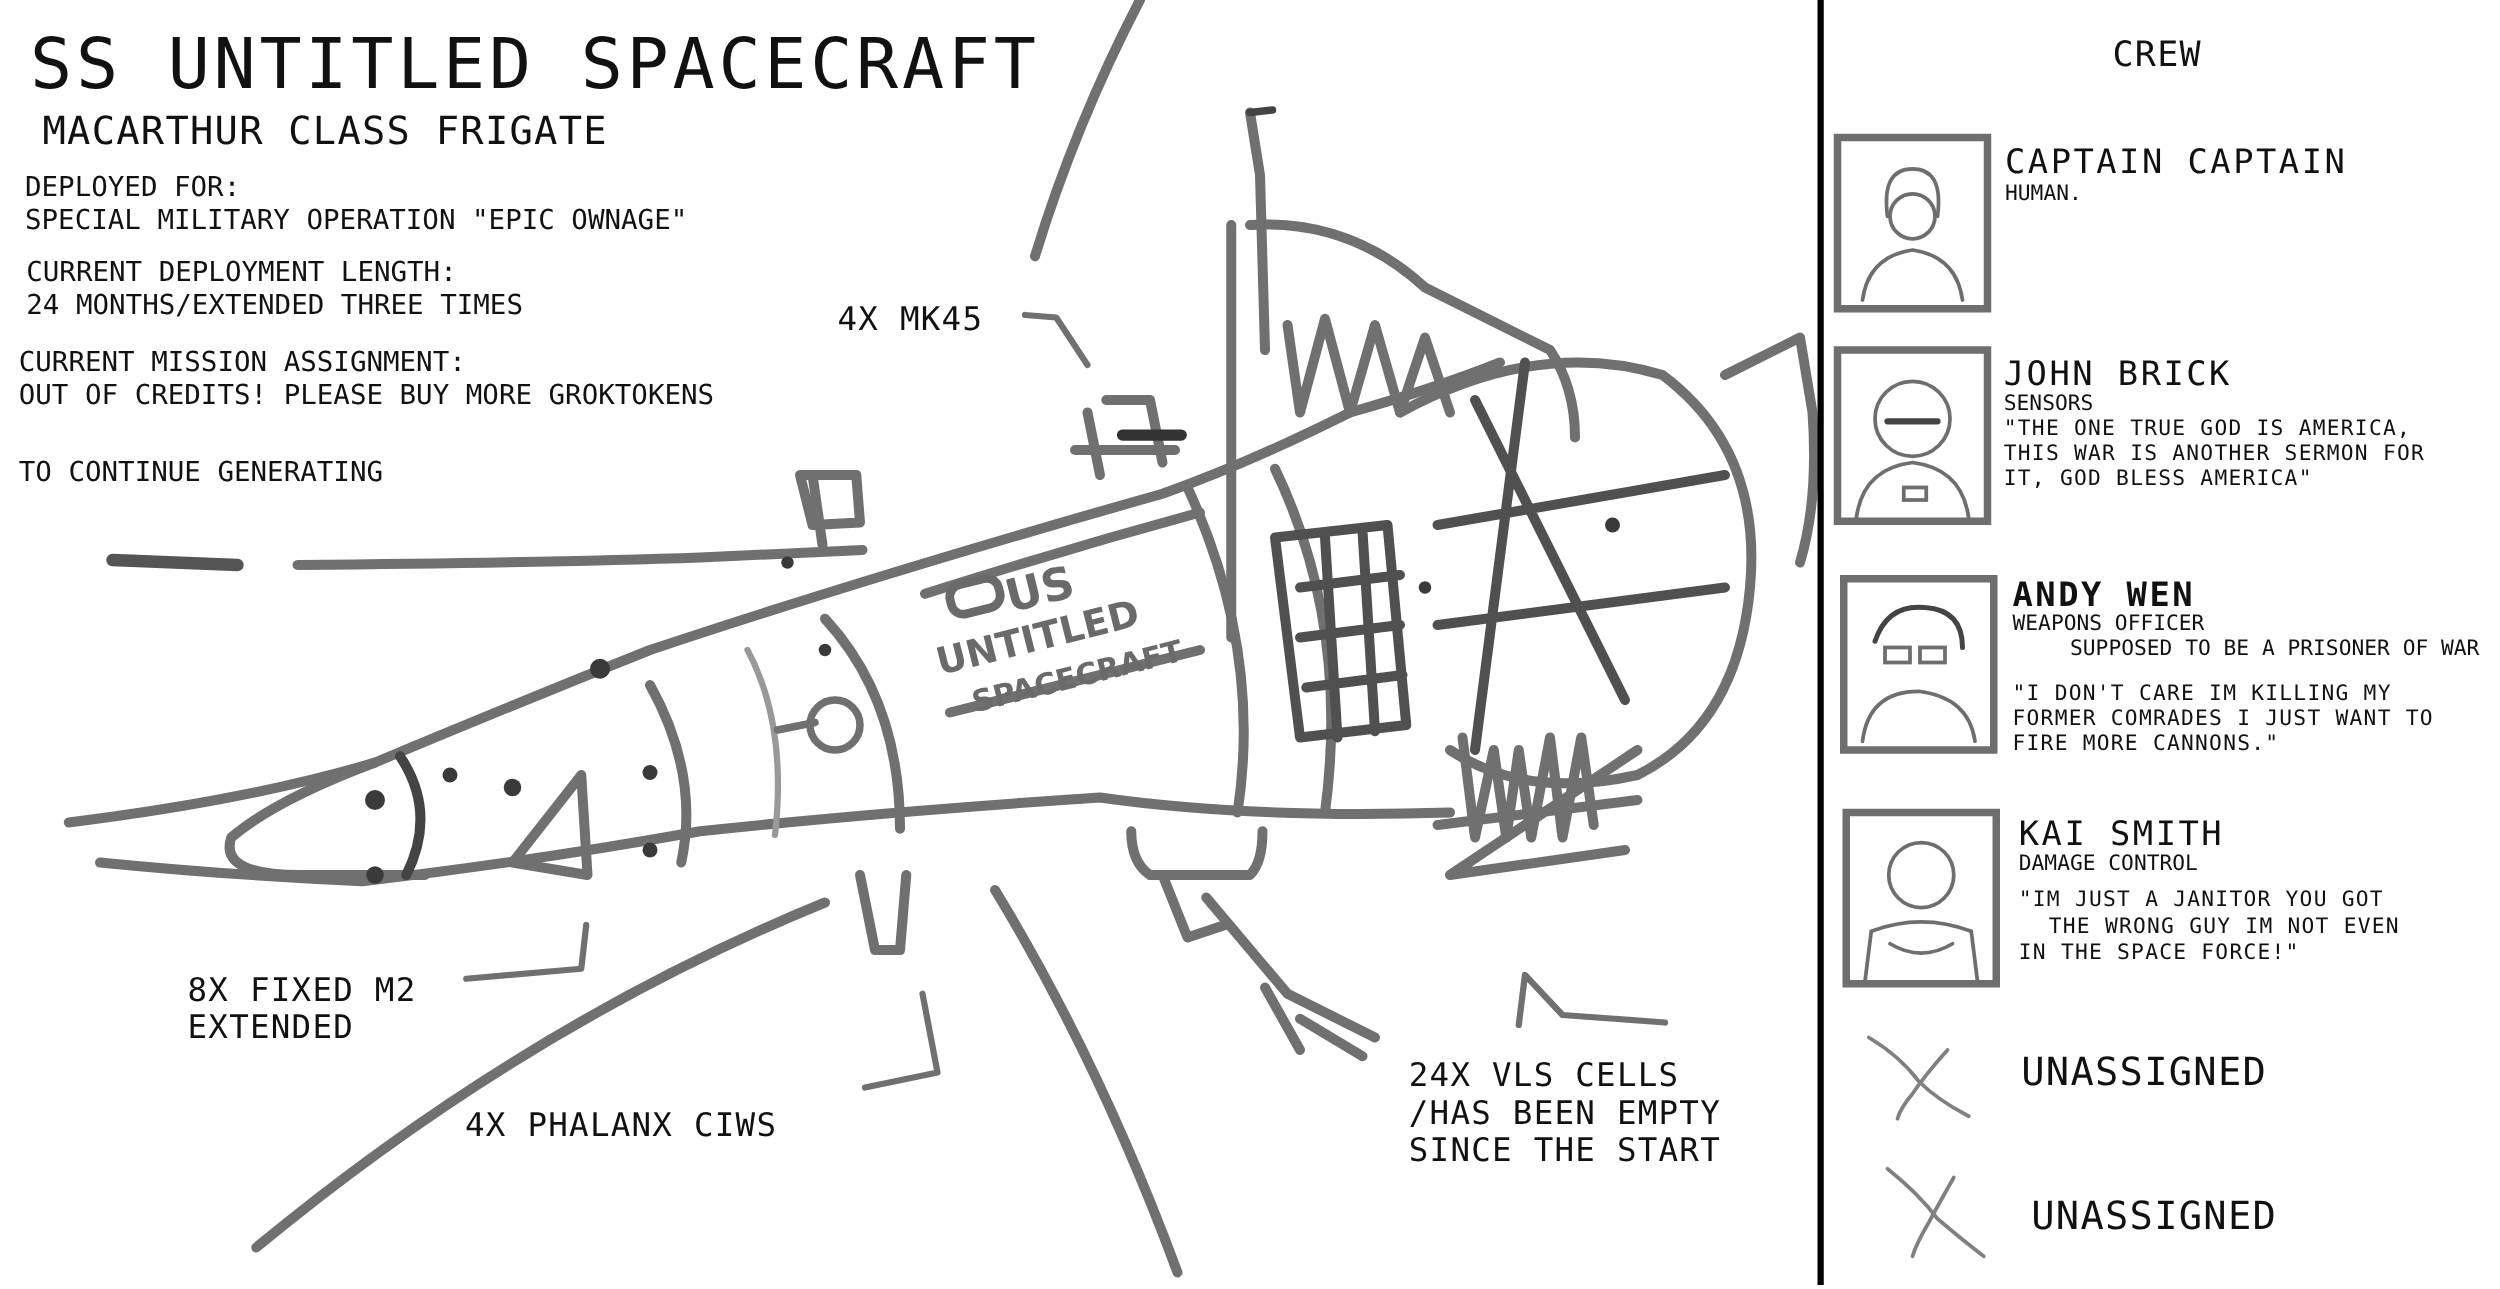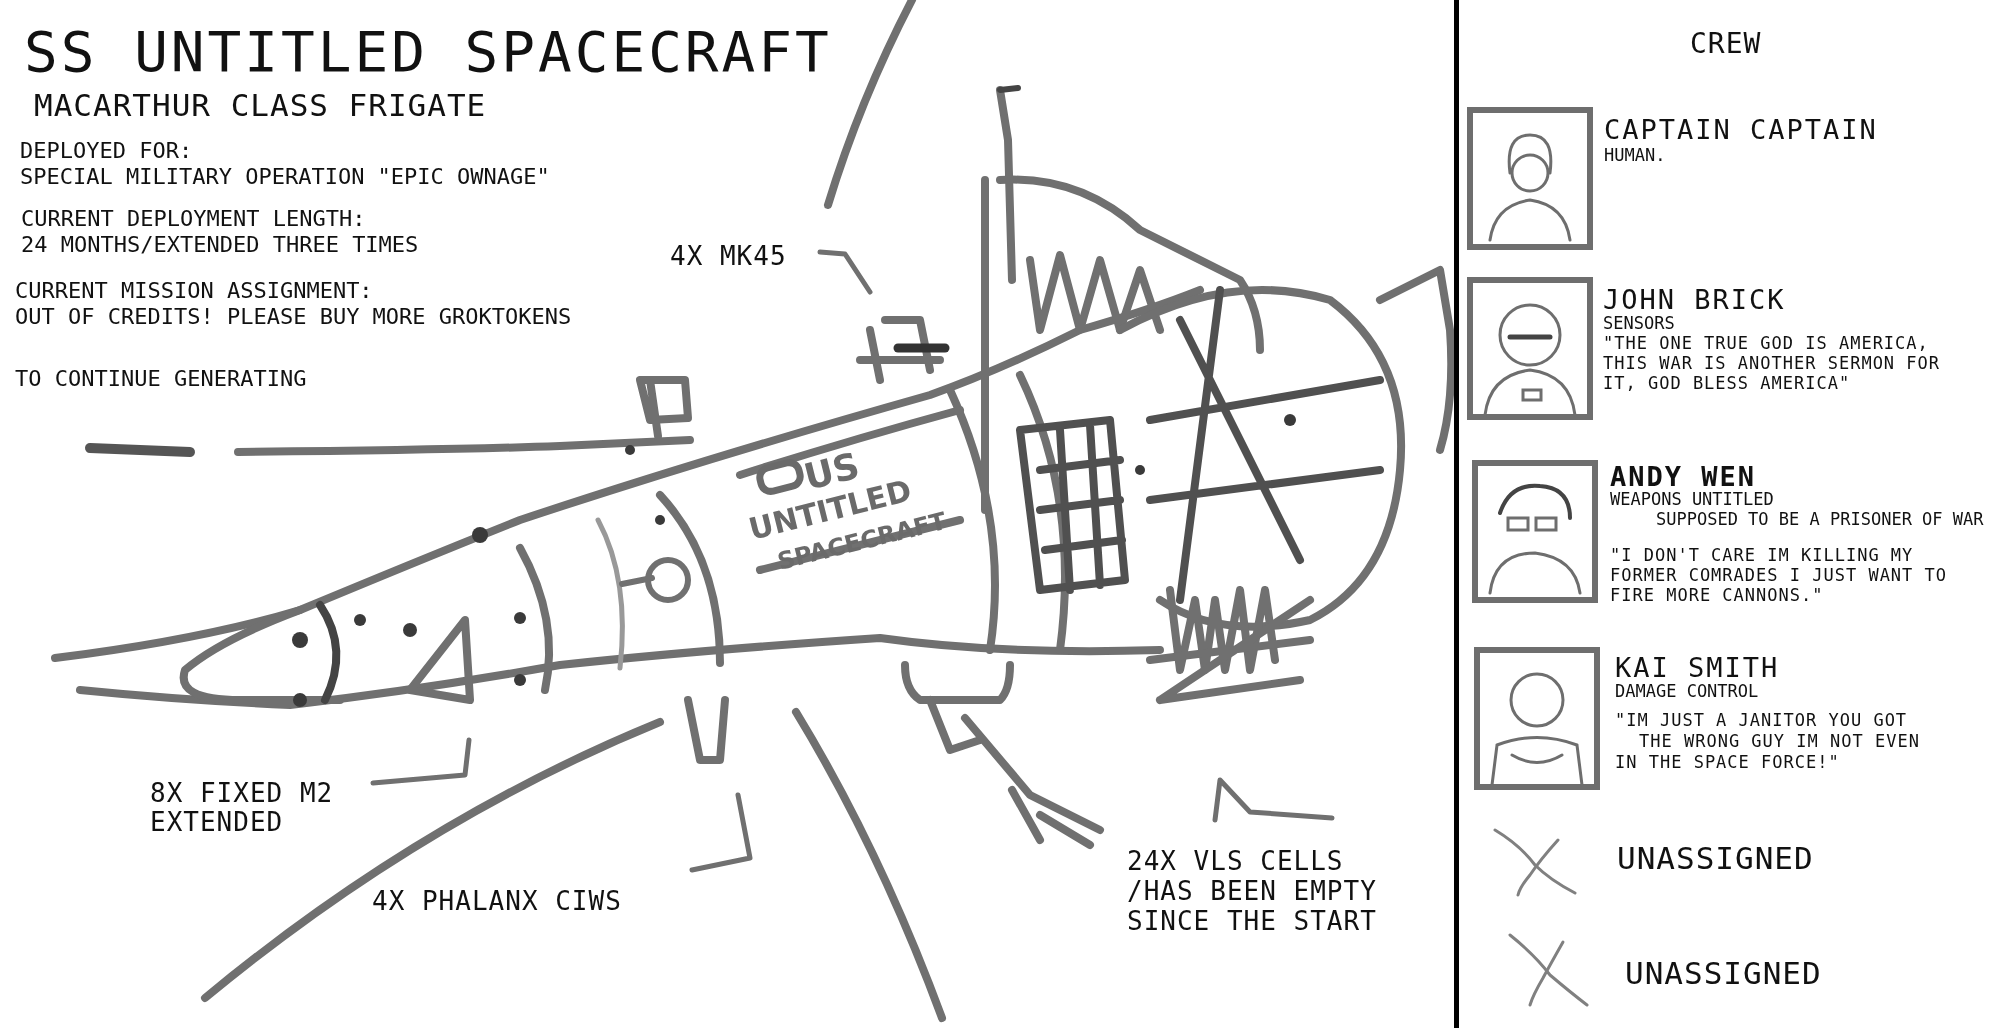--- a/index.html
+++ b/index.html
@@ -162,21 +162,21 @@
 <svg class="portrait" style="left:1470px; top:458px;" width="130" height="148">
   <g fill="none" stroke="#6e6e6e" stroke-width="6" stroke-linecap="round">
     <path d="M5 5 L 125 5 L 125 142 L 5 142 Z"></path>
     <path d="M30 55 Q 40 25 70 28 Q 100 30 100 60" stroke="#444" stroke-width="4"></path>
     <rect x="38" y="60" width="20" height="12" stroke-width="3"></rect>
     <rect x="66" y="60" width="20" height="12" stroke-width="3"></rect>
     <path d="M20 135 Q 25 95 65 95 Q 105 100 110 135" stroke-width="3"></path>
   </g>
 </svg>
 <div class="abs crew-name" style="left:1610px; top:463px;font-weight:bold;">ANDY WEN</div>
-<div class="abs crew-role" style="left:1610px; top:490px;">WEAPONS UNTITLED</div>
+<div class="abs crew-role" style="left:1610px; top:490px;">WEAPONS OFFICER</div>
 <div class="abs crew-role" style="left:1610px; top:510px;margin-left:46px;">SUPPOSED TO BE A PRISONER OF WAR</div>
 <div class="abs crew-quote" style="left:1610px; top:545px;">"I DON'T CARE IM KILLING MY</div>
 <div class="abs crew-quote" style="left:1610px; top:565px;">FORMER COMRADES I JUST WANT TO</div>
 <div class="abs crew-quote" style="left:1610px; top:585px;">FIRE MORE CANNONS."</div>
 
 <svg class="portrait" style="left:1472px; top:645px;" width="130" height="148">
   <g fill="none" stroke="#6e6e6e" stroke-width="6" stroke-linecap="round">
     <path d="M5 5 L 125 5 L 125 142 L 5 142 Z"></path>
     <circle cx="65" cy="55" r="26" stroke-width="3"></circle>
     <path d="M20 140 L 25 100 Q 65 85 105 100 L 110 140" stroke-width="3"></path>

